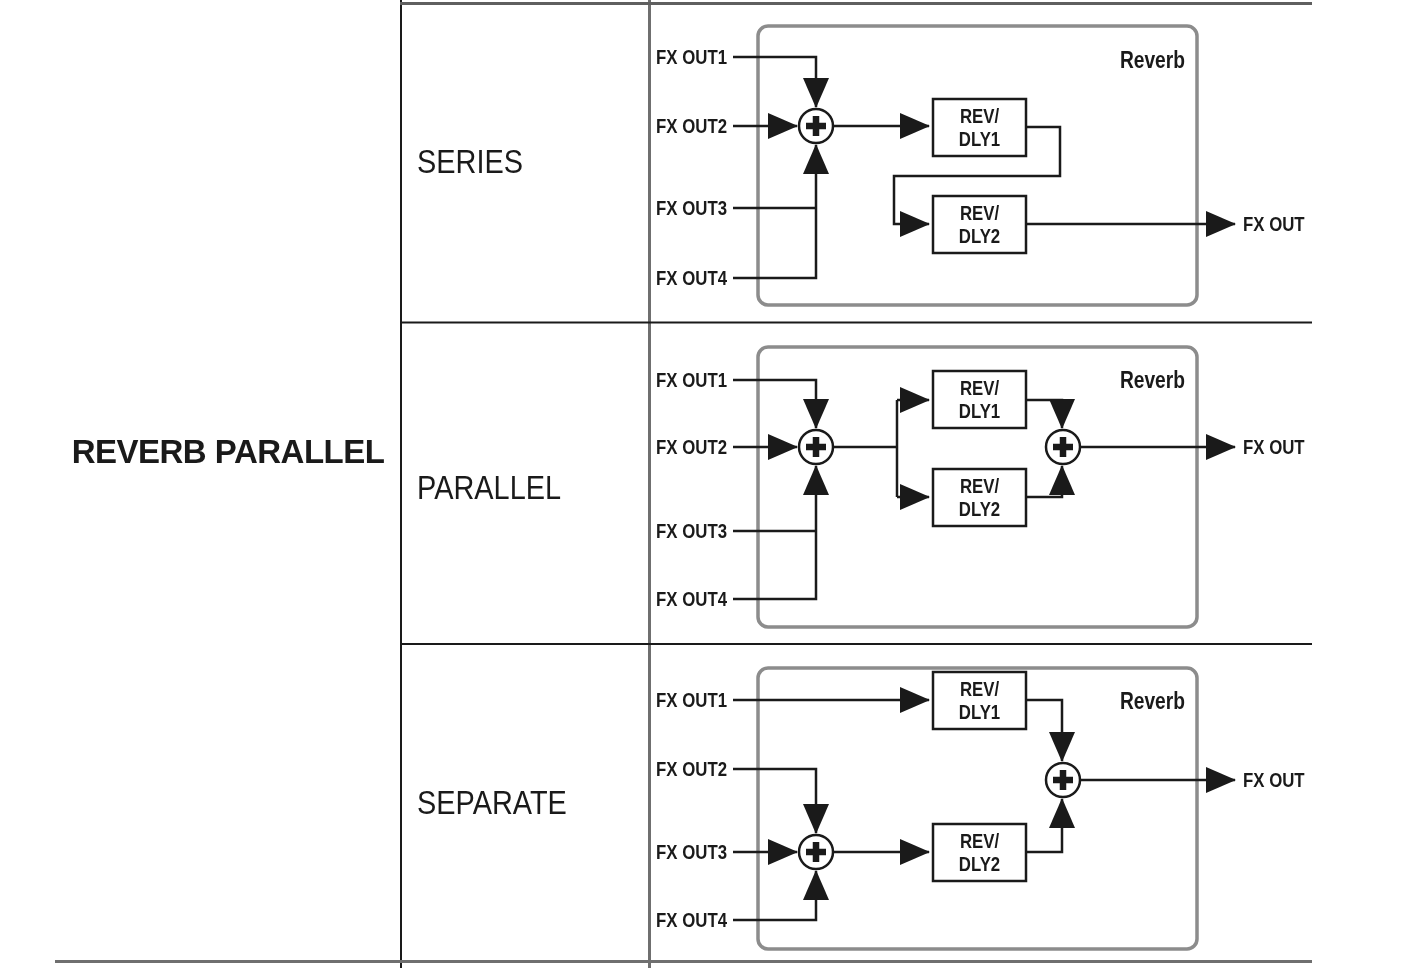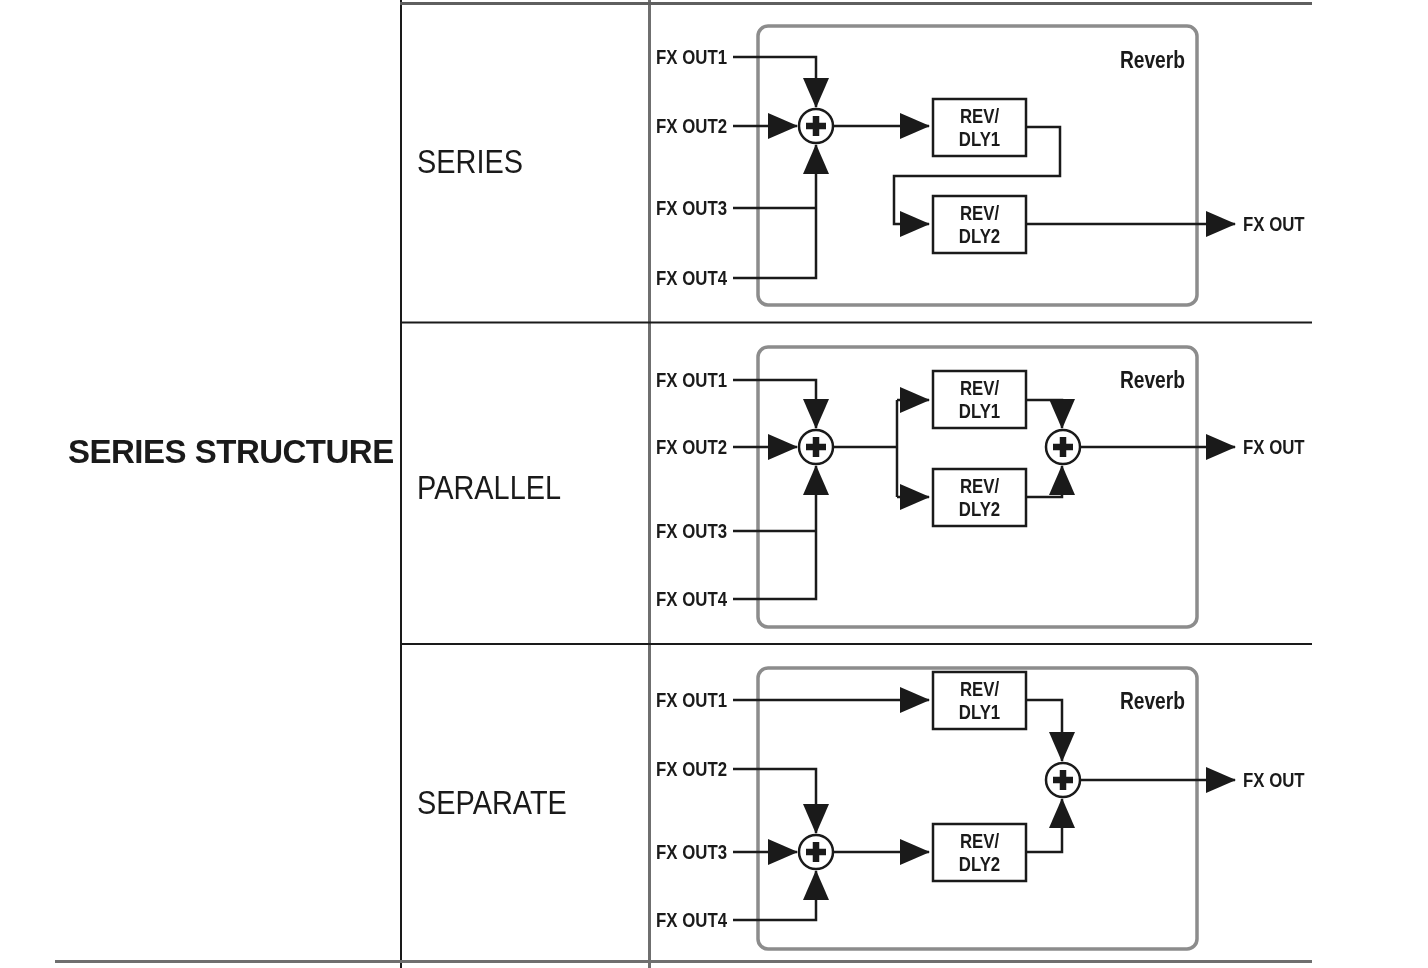--- a/index.html
+++ b/index.html
@@ -130,21 +130,21 @@
         <circle cx="816" cy="852" r="17" fill="#ffffff"></circle>
         <path d="M806,852 H826 M816,842 V862" stroke-width="6.5"></path>
       </g>
       <g>
         <circle cx="1063" cy="780" r="17" fill="#ffffff"></circle>
         <path d="M1053,780 H1073 M1063,770 V790" stroke-width="6.5"></path>
       </g>
     </g>
   </svg>
 
-  <div class="txt row-header">SERIES STRUCTURE</div>
+  <div class="txt row-header">REVERB PARALLEL</div>
 
   <div class="txt row-label" style="top:142px;">SERIES</div>
   <div class="txt row-label" style="top:468px;">PARALLEL</div>
   <div class="txt row-label" style="top:783px;">SEPARATE</div>
 
   <div class="txt fx-in" style="top:46px;">FX OUT1</div>
   <div class="txt fx-in" style="top:115px;">FX OUT2</div>
   <div class="txt fx-in" style="top:197px;">FX OUT3</div>
   <div class="txt fx-in" style="top:267px;">FX OUT4</div>
   <div class="txt reverb-label" style="top:48px;">Reverb</div>

